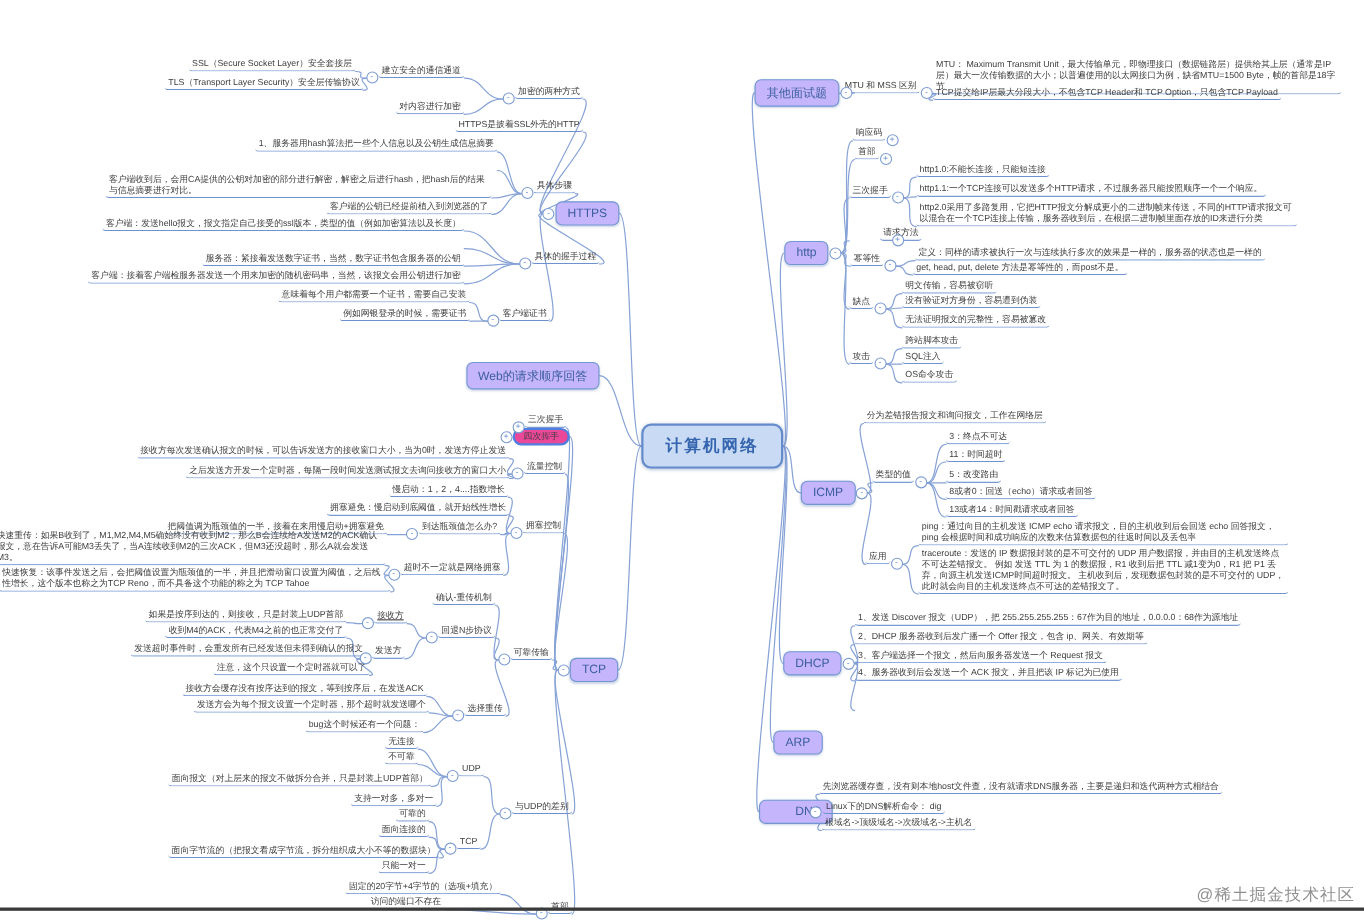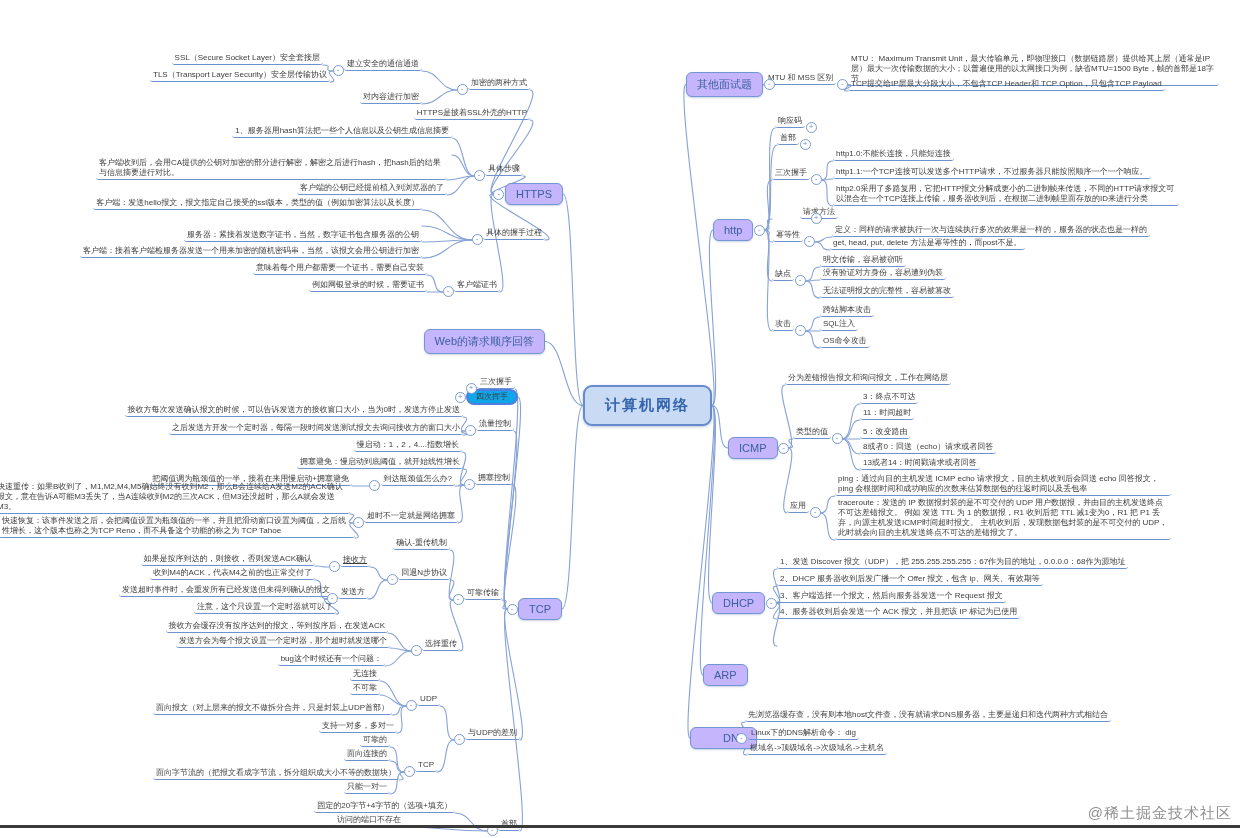--- a/index.html
+++ b/index.html
@@ -8,21 +8,21 @@
   #edges{position:absolute;left:0;top:0;z-index:0;pointer-events:none;}
   .label,.box,.central,.selbox{position:absolute;z-index:1;}
   .label{font-size:8px;line-height:10px;color:#3c3c3c;border-bottom:1.5px solid #6d92cf;
          padding:0 3px 1px 3px;white-space:nowrap;border-radius:0 0 3px 3px;}
   .label.wrap{white-space:normal;text-align:left;}
   .box{background:#c4b5fd;border:1.3px solid #7296d2;border-radius:6px;padding:4px 10px;
        font-size:11px;color:#3c5e9e;white-space:nowrap;box-shadow:0 1px 2px rgba(80,110,170,.3);}
   .central{background:#c9dbf4;border:2.5px solid #648bcb;border-radius:9px;padding:9px 20px;
        font-size:15px;font-weight:bold;color:#3565af;white-space:nowrap;z-index:2;
        box-shadow:0 1px 3px rgba(80,110,170,.4);letter-spacing:2px;}
-  .selbox{background:#0ea5e9;border:2px solid #4f7de0;border-radius:8px;padding:1px 8px;
+  .selbox{background:#ec4899;border:2px solid #4f7de0;border-radius:8px;padding:1px 8px;
        font-size:8px;line-height:10px;color:#3c3c3c;white-space:nowrap;}
   .picon{position:absolute;width:9px;height:9px;border:1px solid #7b9bd2;border-radius:50%;
        background:#fff;color:#6d92cf;font-size:8px;line-height:8px;text-align:center;z-index:3;}
   #bottom-line{position:absolute;left:0;top:825px;width:1240px;height:2.5px;background:#3a3a3a;z-index:5;}
   #watermark{position:absolute;top:804px;right:8px;z-index:6;color:#909090;font-size:15px;letter-spacing:1px;}
 </style>
 </head>
 <body>
 
 <div id="canvas">
@@ -168,21 +168,21 @@
     <div class="label" style="top: 457px; right: 777px;">拥塞避免：慢启动到底阈值，就开始线性增长</div>
     <div class="label" style="top: 474px; right: 785px;">到达瓶颈值怎么办?</div>
     <div class="label" style="top: 474px; right: 888px;">把阈值调为瓶颈值的一半，接着在来用慢启动+拥塞避免</div>
     <div class="label" style="top: 511px; right: 782px;">超时不一定就是网络拥塞</div>
     <div class="label wrap" style="top: 482px; right: 890px; width: 350px;">快速重传：如果B收到了，M1,M2,M4,M5确始终没有收到M2，那么B会连续给A发送M2的ACK确认报文，意在告诉A可能M3丢失了，当A连续收到M2的三次ACK，但M3还没超时，那么A就会发送M3。</div>
     <div class="label wrap" style="top: 516px; right: 885px; width: 350px;">快速恢复：该事件发送之后，会把阈值设置为瓶颈值的一半，并且把滑动窗口设置为阈值，之后线性增长，这个版本也称之为TCP Reno，而不具备这个功能的称之为 TCP Tahoe</div>
     <div class="label" style="top: 588px; right: 738px;">可靠传输</div>
     <div class="label" style="top: 538px; right: 790px;">确认-重传机制</div>
     <div class="label" style="top: 568px; right: 790px;">回退N步协议</div>
     <div class="label" style="top: 555px; right: 870px; text-decoration: underline;">接收方</div>
-    <div class="label" style="top: 554px; right: 925px;">如果是按序到达的，则接收，否则发送ACK确认</div>
+    <div class="label" style="top: 554px; right: 925px;">如果是按序到达的，则接收，只是封装上UDP首部</div>
     <div class="label" style="top: 587px; right: 872px;">发送方</div>
     <div class="label" style="top: 568px; right: 925px;">收到M4的ACK，代表M4之前的也正常交付了</div>
     <div class="label" style="top: 585px; right: 907px;">发送超时事件时，会重发所有已经发送但未得到确认的报文</div>
     <div class="label" style="top: 602px; right: 904px;">注意，这个只设置一个定时器就可以了</div>
     <div class="label" style="top: 639px; right: 780px;">选择重传</div>
     <div class="label" style="top: 621px; right: 852px;">接收方会缓存没有按序达到的报文，等到按序后，在发送ACK</div>
     <div class="label" style="top: 636px; right: 850px;">发送方会为每个报文设置一个定时器，那个超时就发送哪个</div>
     <div class="label" style="top: 654px; right: 855px;">bug这个时候还有一个问题：</div>
     <div class="label" style="top: 728px; right: 720px;">与UDP的差别</div>
     <div class="label" style="top: 694px; right: 800px;">UDP</div>

